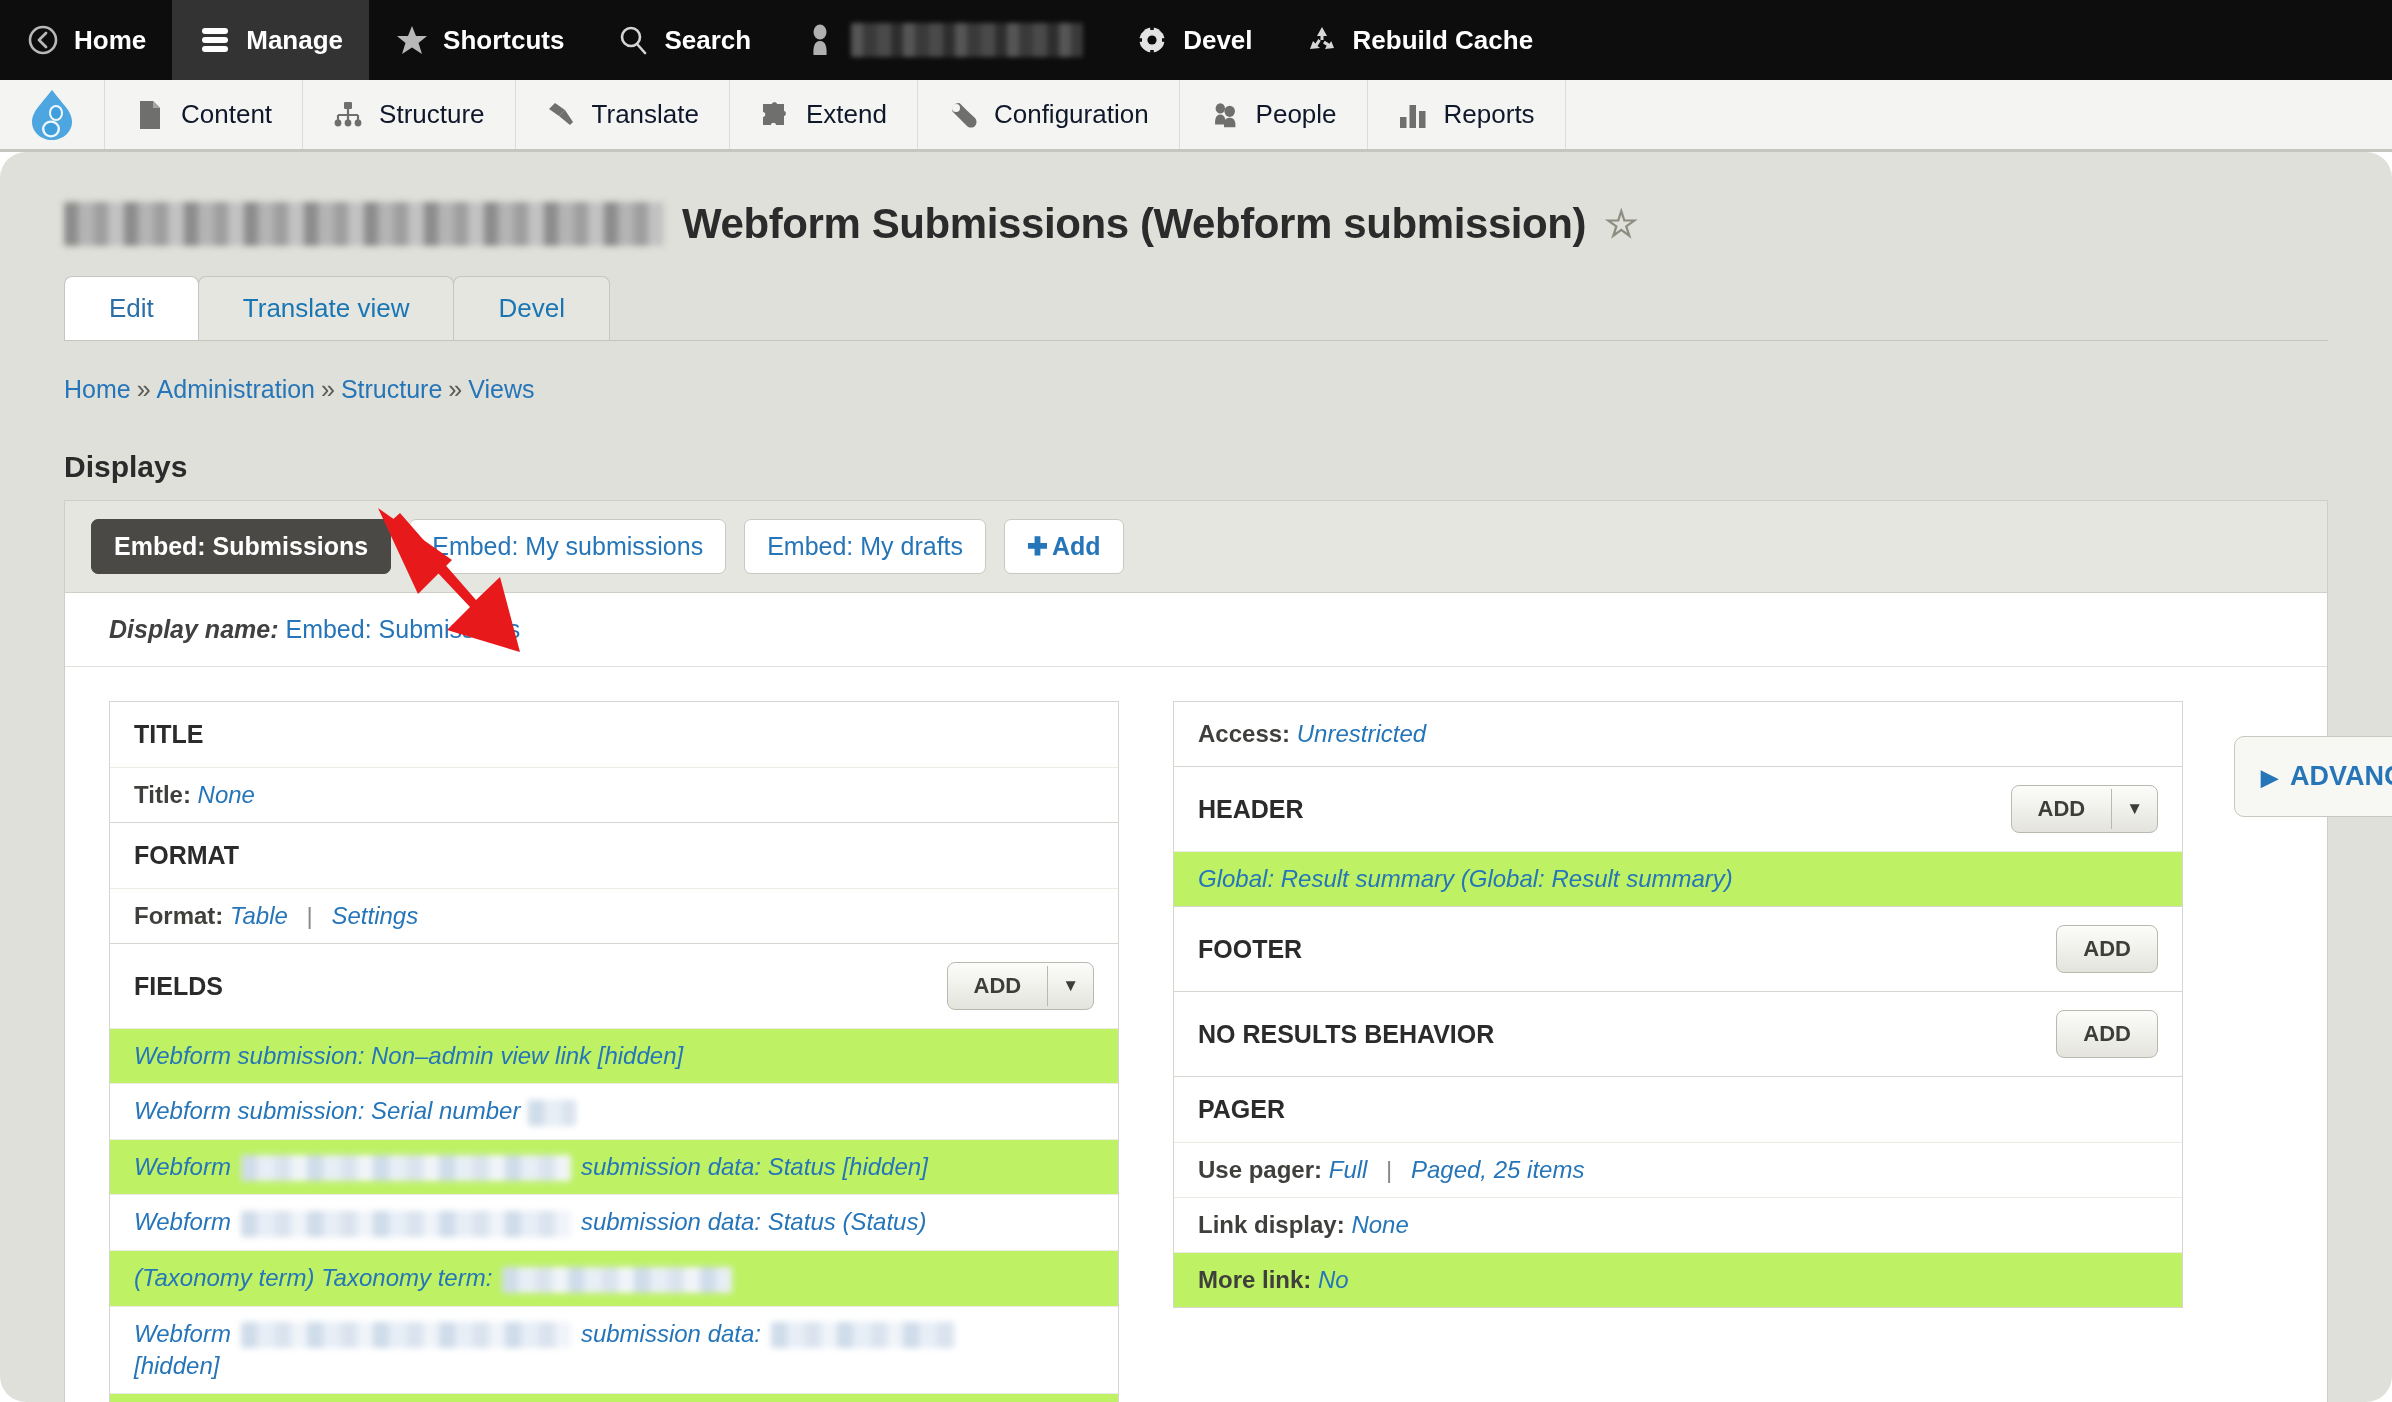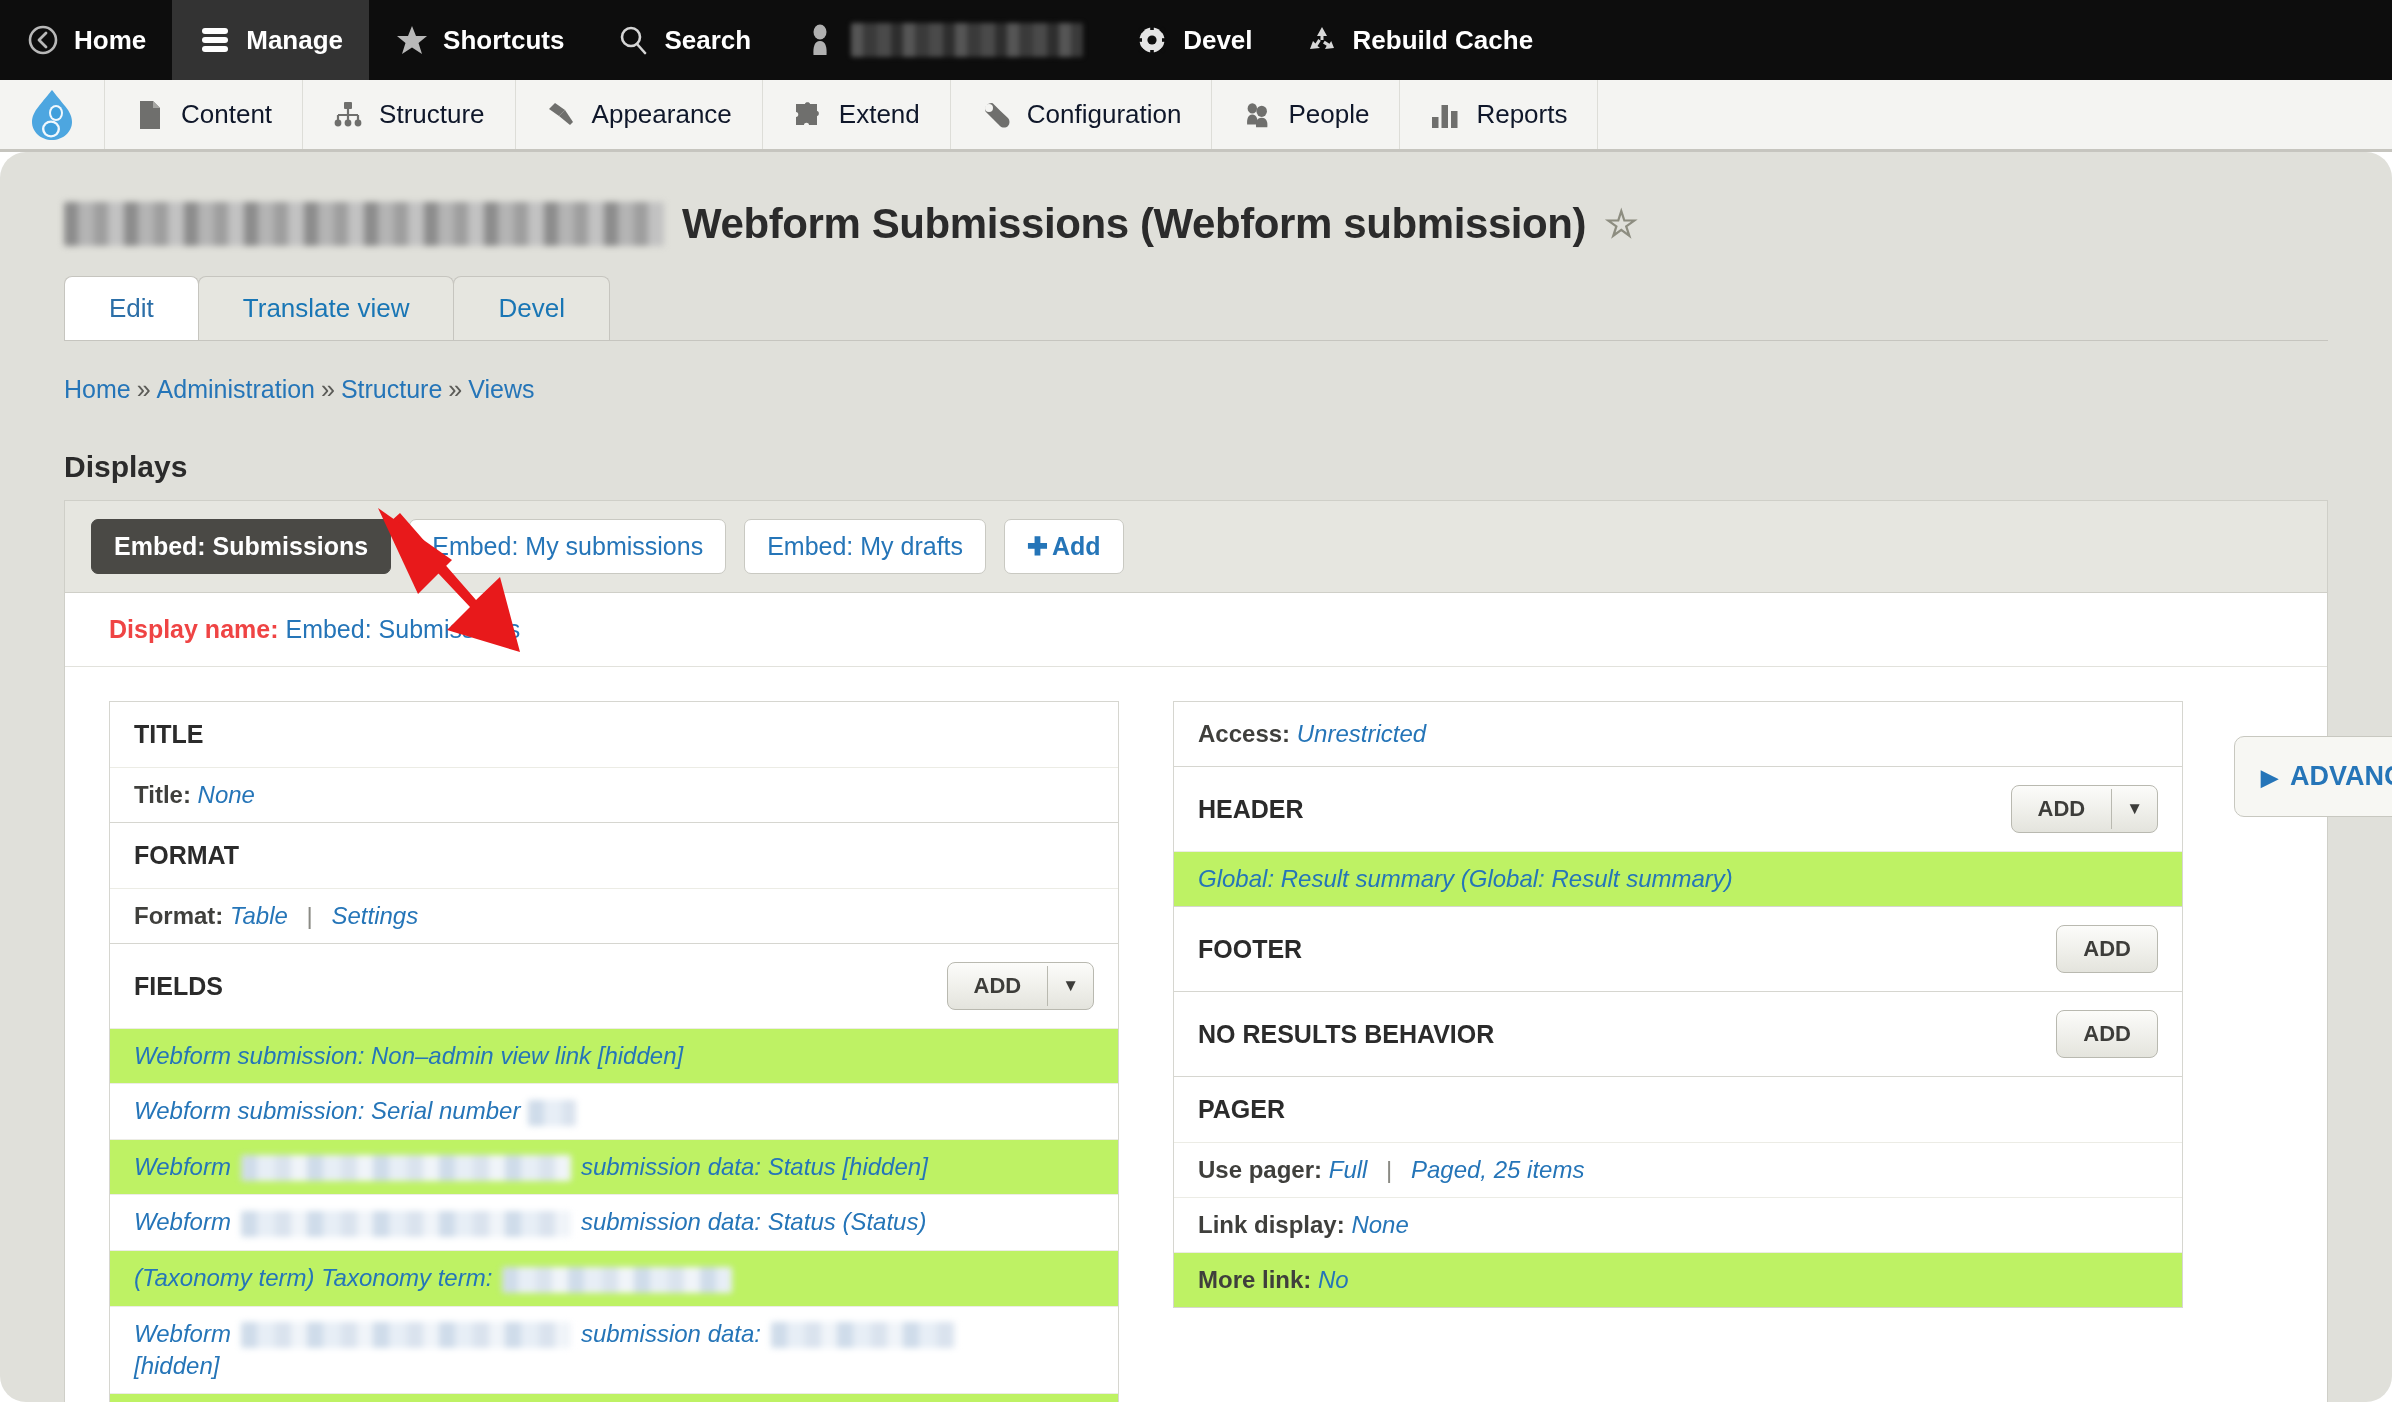--- a/index.html
+++ b/index.html
@@ -127,21 +127,21 @@
     background: #fff;
     border: 1px solid #cfcfc8;
     min-height: 560px;
     padding: 0;
   }
   .display-name-row {
     padding: 22px 44px;
     font-size: 25px; color: #444;
     border-bottom: 1px solid #e2e2dc;
   }
-  .display-name-row .lbl { font-weight: bold; color: #ef4444; }
+  .display-name-row .lbl { font-weight: bold; color: #404040; font-style: italic; }
   .display-name-row a { color: #2575b8; text-decoration: none; }
 
   .columns { display: flex; gap: 54px; padding: 34px 44px 0 44px; align-items: flex-start; }
   .col { }
   .col-left { width: 1010px; flex: none; }
   .col-right { width: 1010px; flex: none; }
 
   .bucket { border: 1px solid #d6d6d0; background: #fff; }
   .bucket + .bucket { border-top: none; }
   .bucket-title {
@@ -319,21 +319,21 @@
     <span>Structure</span>
   </a>
 
   <a class="am-item" href="#">
     <span class="am-icon">
       <svg width="30" height="30" viewBox="0 0 30 30">
           <path d="M3 9 L9 3 L19 10 L13 16 Z" fill="#6f6f6d"></path>
           <path d="M13 16 L19 10 L27 22 L24 25 Z" fill="#6f6f6d"></path>
         </svg>
     </span>
-    <span>Appearance</span>
+    <span>Translate</span>
   </a>
 
   <a class="am-item" href="#">
     <span class="am-icon">
       <svg width="30" height="28" viewBox="0 0 30 28">
           <path d="M3 3 L12 3 C12 0.5 17 0.5 17 3 L24 3 L24 10 C26.5 10 26.5 15 24 15 L24 24 L16 24 C16 21 11 21 11 24 L3 24 L3 16 C6 16 6 11 3 11 Z" fill="#6f6f6d"></path>
         </svg>
     </span>
     <span>Extend</span>
   </a>

